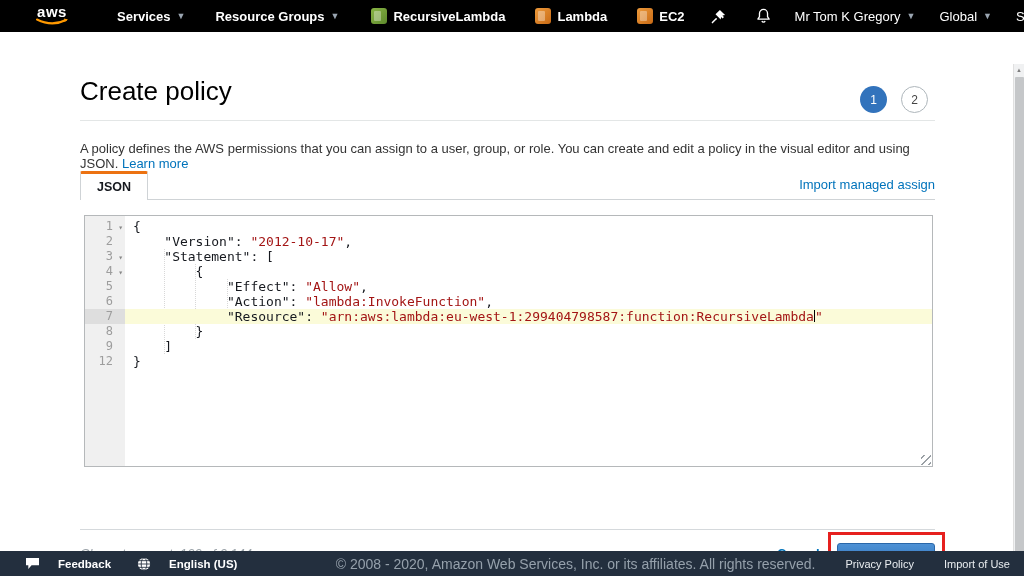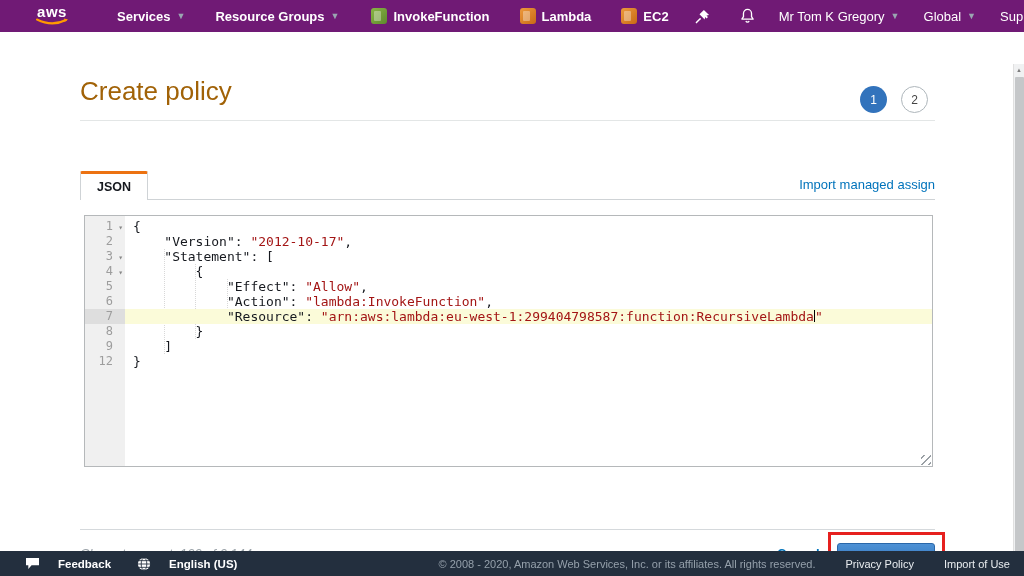--- a/index.html
+++ b/index.html
@@ -1,39 +1,39 @@
 <!DOCTYPE html>
 <html><head>
 <meta charset="utf-8">
 <style>
   * { margin:0; padding:0; box-sizing:border-box; }
   html,body { width:1024px; height:576px; }
   body { font-family:"Liberation Sans", sans-serif; background:#fff; overflow:hidden; }
   .canvas { position:relative; width:1024px; height:576px; background:#fff; overflow:hidden; }
 
   
-  .topnav { position:absolute; top:0; left:0; width:1024px; height:32px; background:#701a75;
+  .topnav { position:absolute; top:0; left:0; width:1024px; height:32px; background:#000000;
             display:flex; align-items:center; color:#fff; font-size:13px; padding:0 49px 0 35px; }
   .aws-logo { display:flex; flex-direction:column; align-items:center; margin-right:48px; cursor:pointer; }
   .aws-logo .aws-word { font-weight:bold; font-size:15px; line-height:13px; letter-spacing:.5px; }
   .nav-item { display:flex; align-items:center; gap:6px; cursor:pointer; white-space:nowrap; }
   .nav-item.menu { font-weight:bold; }
   .caret { font-size:9px; color:#9aa5b1; line-height:1; }
   .svc-icon { width:16px; height:16px; border-radius:3px; position:relative; flex:0 0 auto; }
   .svc-icon::after { content:""; position:absolute; left:3px; top:3px; right:6px; bottom:3px;
                      background:rgba(255,255,255,.35); border-radius:1px; }
   .svc-green { background:linear-gradient(135deg,#8ab545,#5e8a2d); }
   .svc-orange { background:linear-gradient(135deg,#ed9a3c,#c96a15); }
   .mr30 { margin-right:30px; } .mr40 { margin-right:32px; } .mr26 { margin-right:26px; }
   .nav-right { display:flex; align-items:center; margin-left:auto; gap:0; }
   .icon-btn { display:flex; align-items:center; justify-content:center; cursor:pointer; }
 
   
   .main { position:absolute; top:32px; left:0; width:1024px; height:519px; background:#fff; }
-  .page-title { position:absolute; left:80px; top:44px; font-size:26px; font-weight:400; color:#a16207; }
+  .page-title { position:absolute; left:80px; top:44px; font-size:26px; font-weight:400; color:#000000; }
   .step-circle { position:absolute; top:54px; width:27px; height:27px; border-radius:50%;
                  display:flex; align-items:center; justify-content:center; font-size:12px; }
   .step-1 { left:860px; background:#3273bc; color:#fff; }
   .step-2 { left:901px; background:#fff; border:1px solid #aeb6bb; color:#444; }
   .title-rule { position:absolute; left:80px; top:88px; width:855px; border-top:1px solid #e3e6e6; }
   .page-desc { position:absolute; left:80px; top:109px; width:860px; font-size:13px; color:#333; }
   a.blue-link { color:#0073bb; text-decoration:none; cursor:pointer; }
 
   
   .tab-row { position:absolute; left:80px; top:140px; width:855px; height:28px;
@@ -80,21 +80,21 @@
                    border-left:1px solid #e0e0e0; }
   .win-scrollbar .arrow { position:absolute; left:0; width:100%; text-align:center; font-size:6px; color:#7d7d7d; }
   .win-scrollbar .arrow.up { top:3px; } .win-scrollbar .arrow.down { bottom:3px; }
   .win-thumb { position:absolute; left:1px; top:13px; width:9px; height:480px; background:#c5c7c9; border-radius:1px; }
 
   
   .footerbar { position:absolute; bottom:0; left:0; width:1024px; height:25px; background:#232f3e;
                display:flex; align-items:center; color:#fff; font-size:11.5px; padding:0 14px 0 25px; }
   .footer-item { display:flex; align-items:center; gap:18px; font-weight:bold; cursor:pointer; white-space:nowrap; }
   .footer-right { margin-left:auto; display:flex; align-items:center; gap:30px; font-weight:normal; }
-  .copyright { color:#95a0ab; font-size:11px; cursor:default; }
+  .copyright { color:#95a0ab; font-size:14px; cursor:default; }
   .footer-link { color:#e9edf0; font-size:11px; text-decoration:none; cursor:pointer; }
 </style>
 </head>
 <body>
 
 <div class="canvas">
 
   <header class="topnav">
     <div class="aws-logo">
       <span class="aws-word">aws</span>
@@ -108,21 +108,21 @@
       <span>Services</span>
       <span class="caret">▼</span>
     </div>
     <div class="nav-item menu mr40">
       <span>Resource Groups</span>
       <span class="caret">▼</span>
     </div>
 
     <div class="nav-item menu mr30">
       <span class="svc-icon svc-green"></span>
-      <span>InvokeFunction</span>
+      <span>RecursiveLambda</span>
     </div>
     <div class="nav-item menu mr30">
       <span class="svc-icon svc-orange"></span>
       <span>Lambda</span>
     </div>
     <div class="nav-item menu mr26">
       <span class="svc-icon svc-orange"></span>
       <span>EC2</span>
     </div>
 
@@ -156,20 +156,24 @@
   </header>
 
   <main class="main">
     <h1 class="page-title">Create policy</h1>
 
     <div class="step-circle step-1">1</div>
     <div class="step-circle step-2">2</div>
 
     <div class="title-rule"></div>
 
+    <p class="page-desc">
+      <span>A policy defines the AWS permissions that you can assign to a user, group, or role. You can create and edit a policy in the visual editor and using JSON.</span>
+      <a class="blue-link">Learn more</a>
+    </p>
 
     <div class="tab-row">
       <div class="tab active">JSON</div>
     </div>
     <a class="blue-link import-link">Import managed assign</a>
 
     <div class="editor">
       <div class="gutter-bg"></div>
       <div class="guide" style="left:79px; top:33px; height:105px;"></div>
       <div class="guide" style="left:110px; top:48px; height:75px;"></div>

